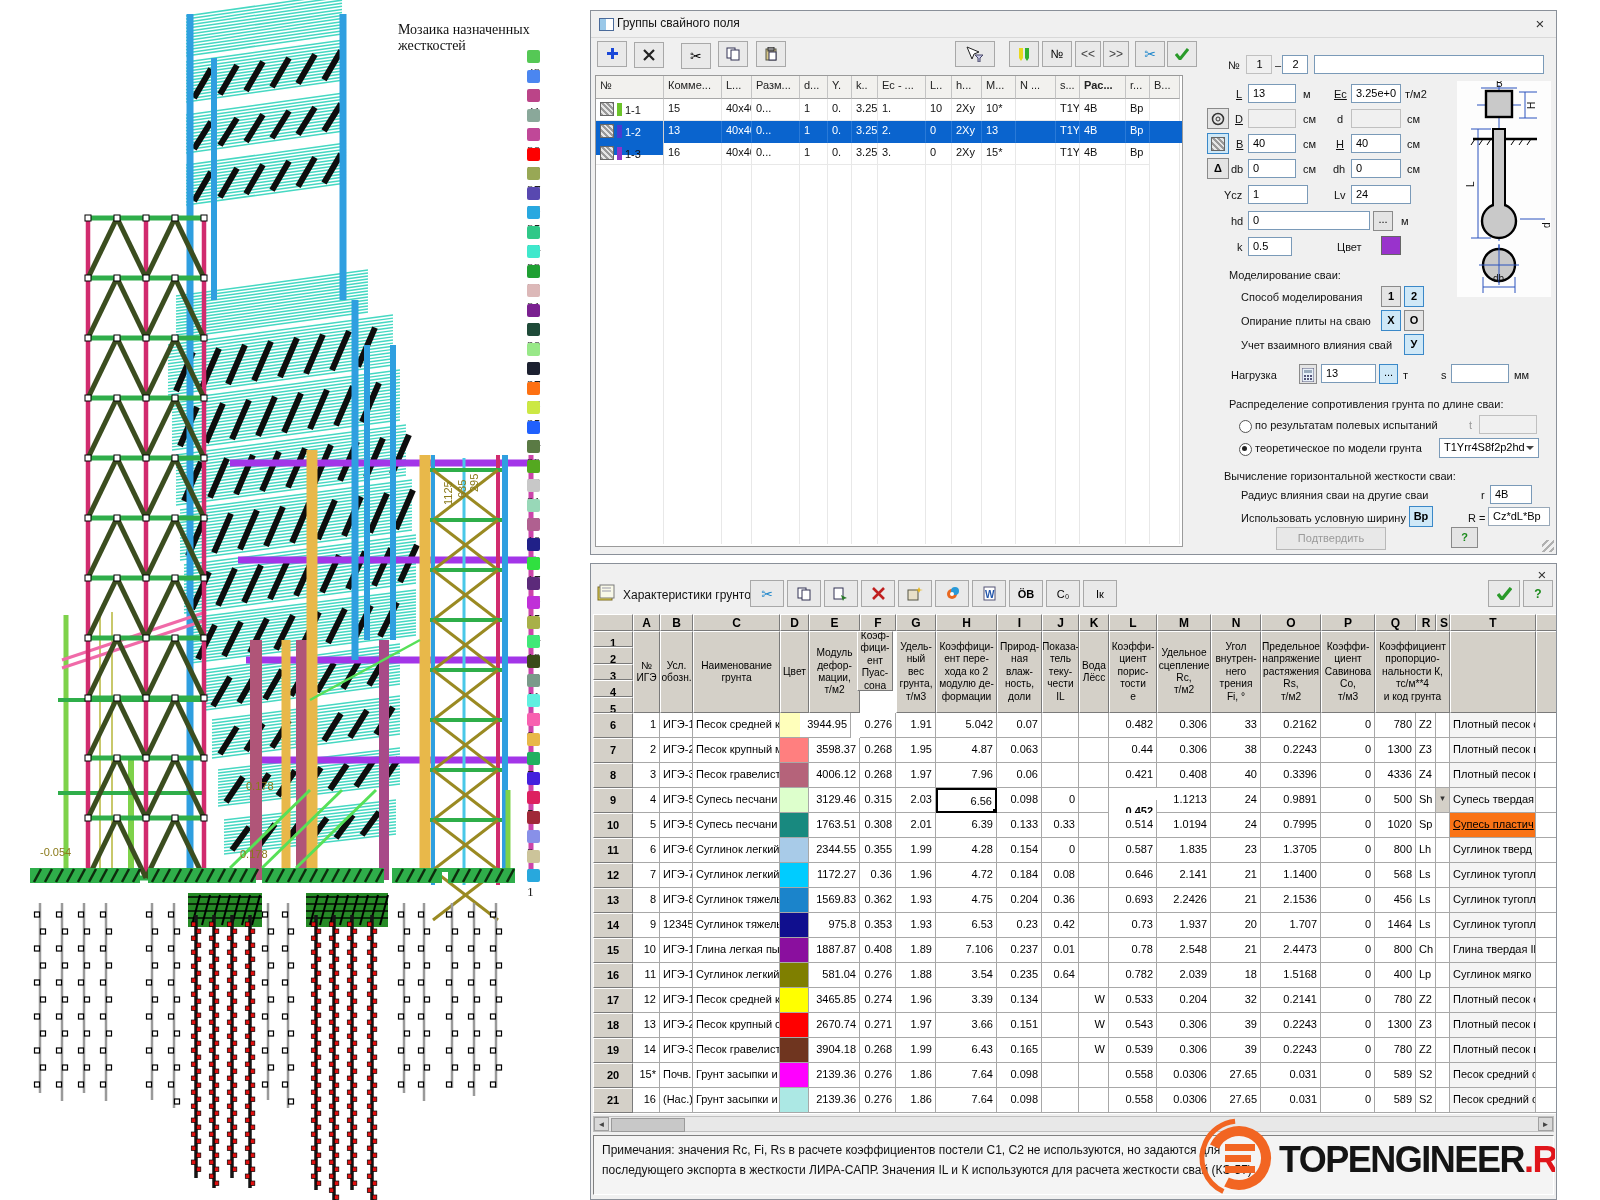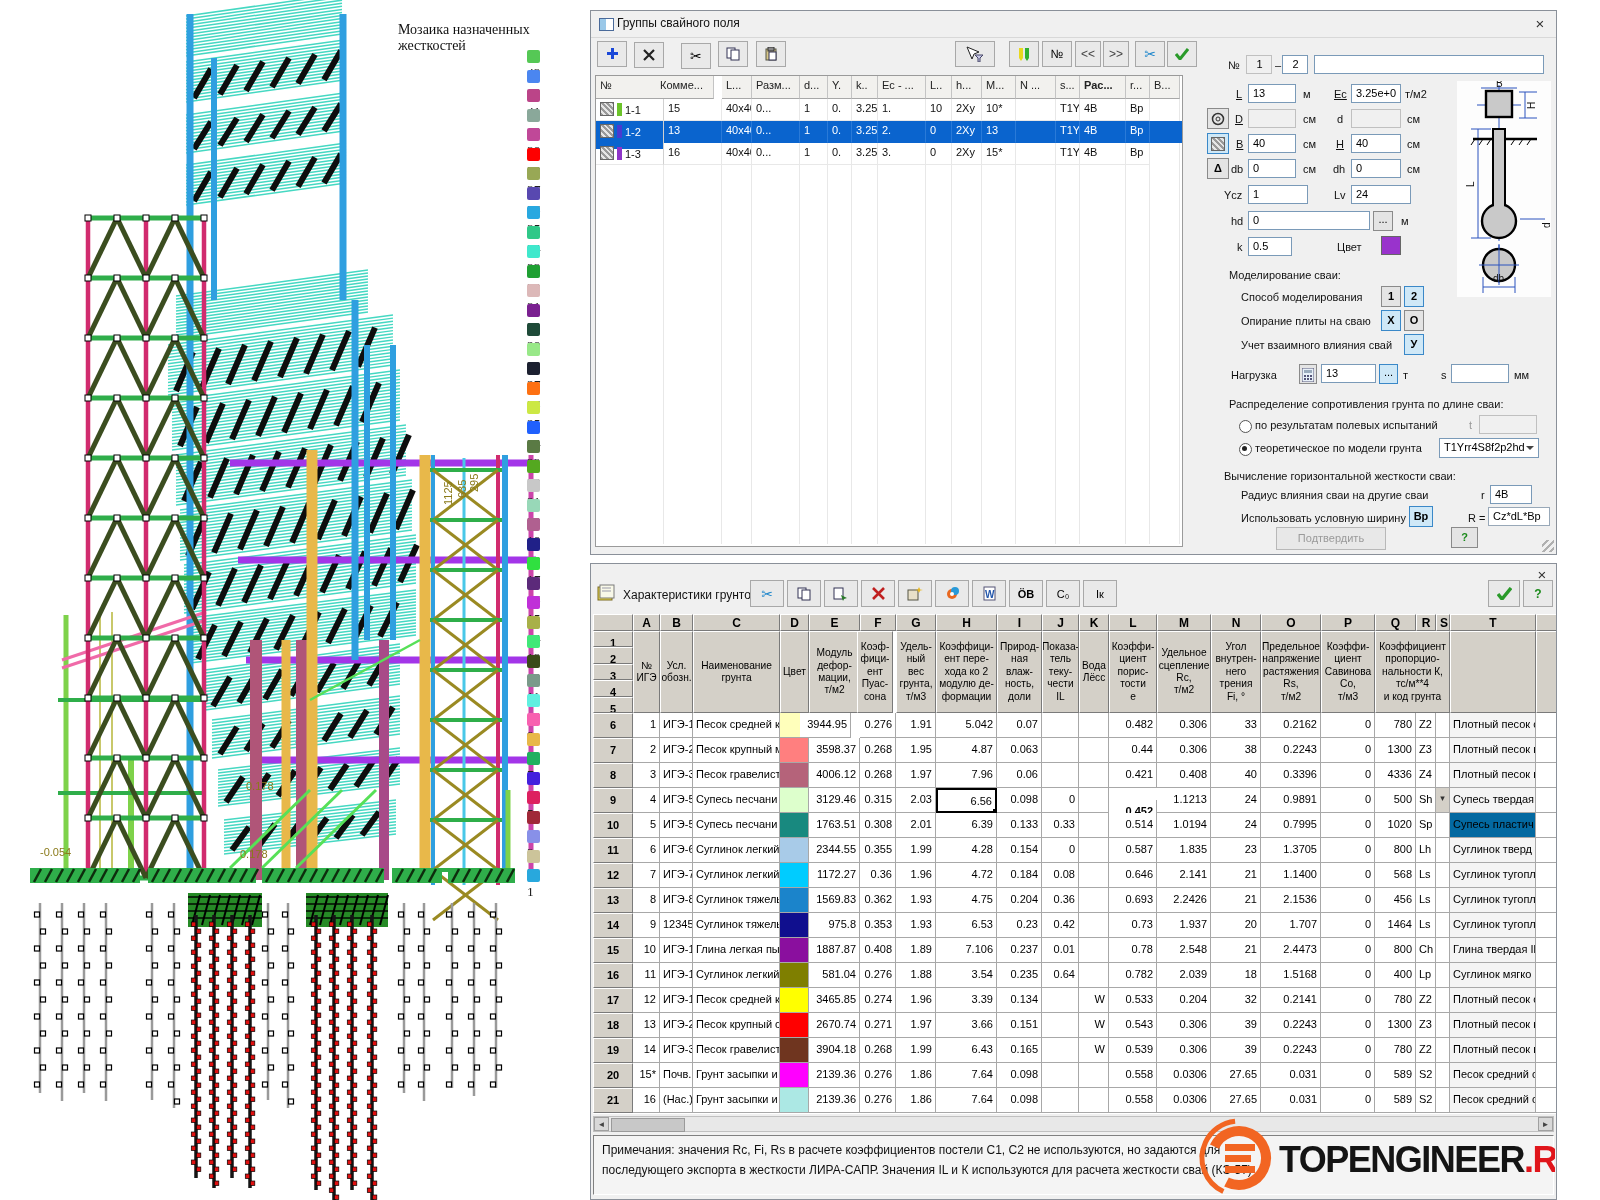--- a/index.html
+++ b/index.html
@@ -1210,21 +1210,21 @@
         <div class="colline" style="left: 329px; top: 23px; height: 445px;"></div>
         <div class="colline" style="left: 355px; top: 23px; height: 445px;"></div>
         <div class="colline" style="left: 385px; top: 23px; height: 445px;"></div>
         <div class="colline" style="left: 419px; top: 23px; height: 445px;"></div>
         <div class="colline" style="left: 459px; top: 23px; height: 445px;"></div>
         <div class="colline" style="left: 483px; top: 23px; height: 445px;"></div>
         <div class="colline" style="left: 529px; top: 23px; height: 445px;"></div>
         <div class="colline" style="left: 553px; top: 23px; height: 445px;"></div>
         <div class="colline" style="left: 583px; top: 23px; height: 445px;"></div>
         <div class="pc phead" style="left: 0px; top: 0px; width: 68px;">№</div>
-        <div class="pc phead" style="left: 60px; top: 0px; width: 58px;">Комме...</div>
+        <div class="pc phead" style="left: 68px; top: 0px; width: 58px;">Комме...</div>
         <div class="pc phead" style="left: 126px; top: 0px; width: 30px;">L...</div>
         <div class="pc phead" style="left: 156px; top: 0px; width: 48px;">Разм...</div>
         <div class="pc phead" style="left: 204px; top: 0px; width: 28px;">d...</div>
         <div class="pc phead" style="left: 232px; top: 0px; width: 24px;">Y.</div>
         <div class="pc phead" style="left: 256px; top: 0px; width: 26px;">k..</div>
         <div class="pc phead" style="left: 282px; top: 0px; width: 48px;">Ec - ...</div>
         <div class="pc phead" style="left: 330px; top: 0px; width: 26px;">L..</div>
         <div class="pc phead" style="left: 356px; top: 0px; width: 30px;">h...</div>
         <div class="pc phead" style="left: 386px; top: 0px; width: 34px;">M...</div>
         <div class="pc phead" style="left: 420px; top: 0px; width: 40px;">N ...</div>
@@ -1242,21 +1242,21 @@
         <div class="pc" style="left: 282px; top: 23px; width: 48px; height: 22px; border-bottom-color: rgb(232, 232, 232); border-right-color: rgb(232, 232, 232);">1.</div>
         <div class="pc" style="left: 330px; top: 23px; width: 26px; height: 22px; border-bottom-color: rgb(232, 232, 232); border-right-color: rgb(232, 232, 232);">10</div>
         <div class="pc" style="left: 356px; top: 23px; width: 30px; height: 22px; border-bottom-color: rgb(232, 232, 232); border-right-color: rgb(232, 232, 232);">2Xy</div>
         <div class="pc" style="left: 386px; top: 23px; width: 34px; height: 22px; border-bottom-color: rgb(232, 232, 232); border-right-color: rgb(232, 232, 232);">10*</div>
         <div class="pc" style="left: 420px; top: 23px; width: 40px; height: 22px; border-bottom-color: rgb(232, 232, 232); border-right-color: rgb(232, 232, 232);"></div>
         <div class="pc" style="left: 460px; top: 23px; width: 24px; height: 22px; border-bottom-color: rgb(232, 232, 232); border-right-color: rgb(232, 232, 232);">T1Yr...</div>
         <div class="pc" style="left: 484px; top: 23px; width: 46px; height: 22px; border-bottom-color: rgb(232, 232, 232); border-right-color: rgb(232, 232, 232);">4B</div>
         <div class="pc" style="left: 530px; top: 23px; width: 24px; height: 22px; border-bottom-color: rgb(232, 232, 232); border-right-color: rgb(232, 232, 232);">Bp</div>
         <div></div>
         <div class="abs" style="left: 0px; top: 45px; width: 588px; height: 22px; background: rgb(10, 100, 206);"></div>
-        <div class="pc prow-sel" style="left: 0px; top: 45px; width: 68px; height: 28px; border-bottom-color: rgb(10, 100, 206);"><span class="hatch"></span><span class="cbar" style="background:#4a3ad0"></span><span>1-2</span></div>
+        <div class="pc prow-sel" style="left: 0px; top: 45px; width: 68px; height: 34px; border-bottom-color: rgb(10, 100, 206);"><span class="hatch"></span><span class="cbar" style="background:#4a3ad0"></span><span>1-2</span></div>
         <div class="pc prow-sel" style="left: 68px; top: 45px; width: 58px; height: 22px; border-bottom-color: rgb(10, 100, 206); border-right-color: rgb(42, 122, 216);">13</div>
         <div class="pc prow-sel" style="left: 126px; top: 45px; width: 30px; height: 22px; border-bottom-color: rgb(10, 100, 206); border-right-color: rgb(42, 122, 216);">40x40</div>
         <div class="pc prow-sel" style="left: 156px; top: 45px; width: 48px; height: 22px; border-bottom-color: rgb(10, 100, 206); border-right-color: rgb(42, 122, 216);">0...</div>
         <div class="pc prow-sel" style="left: 204px; top: 45px; width: 28px; height: 22px; border-bottom-color: rgb(10, 100, 206); border-right-color: rgb(42, 122, 216);">1</div>
         <div class="pc prow-sel" style="left: 232px; top: 45px; width: 24px; height: 22px; border-bottom-color: rgb(10, 100, 206); border-right-color: rgb(42, 122, 216);">0.</div>
         <div class="pc prow-sel" style="left: 256px; top: 45px; width: 26px; height: 22px; border-bottom-color: rgb(10, 100, 206); border-right-color: rgb(42, 122, 216);">3.25...</div>
         <div class="pc prow-sel" style="left: 282px; top: 45px; width: 48px; height: 22px; border-bottom-color: rgb(10, 100, 206); border-right-color: rgb(42, 122, 216);">2.</div>
         <div class="pc prow-sel" style="left: 330px; top: 45px; width: 26px; height: 22px; border-bottom-color: rgb(10, 100, 206); border-right-color: rgb(42, 122, 216);">0</div>
         <div class="pc prow-sel" style="left: 356px; top: 45px; width: 30px; height: 22px; border-bottom-color: rgb(10, 100, 206); border-right-color: rgb(42, 122, 216);">2Xy</div>
         <div class="pc prow-sel" style="left: 386px; top: 45px; width: 34px; height: 22px; border-bottom-color: rgb(10, 100, 206); border-right-color: rgb(42, 122, 216);">13</div>
@@ -1527,21 +1527,21 @@
 ИГЭ</div>
         <div class="c hd htx" style="left: 67px; top: 17px; width: 33px; height: 82px;">Усл.
 обозн.</div>
         <div class="c hd htx" style="left: 100px; top: 17px; width: 87px; height: 82px;">Наименование
 грунта</div>
         <div class="c hd htx" style="left: 187px; top: 17px; width: 29px; height: 82px;">Цвет</div>
         <div class="c hd htx" style="left: 216px; top: 17px; width: 51px; height: 82px;">Модуль
 дефор-
 мации,
 т/м2</div>
-        <div class="c hd htx" style="left: 264px; top: 17px; width: 36px; height: 82px;">Коэф-
+        <div class="c hd htx" style="left: 264px; top: 17px; width: 36px; height: 60px;">Коэф-
 фици-
 ент
 Пуас-
 сона</div>
         <div class="c hd htx" style="left: 303px; top: 17px; width: 40px; height: 82px;">Удель-
 ный
 вес
 грунта,
 т/м3</div>
         <div class="c hd htx" style="left: 343px; top: 17px; width: 61px; height: 82px;">Коэффици-
@@ -1694,21 +1694,21 @@
         <div class="c num" style="left: 449px; top: 199px; width: 37px; height: 25px;">0.33</div>
         <div class="c num" style="left: 486px; top: 199px; width: 30px; height: 25px;"></div>
         <div class="c num" style="left: 516px; top: 199px; width: 48px; height: 25px;">0.514</div>
         <div class="c num" style="left: 564px; top: 199px; width: 54px; height: 25px;">1.0194</div>
         <div class="c num" style="left: 618px; top: 199px; width: 50px; height: 25px;">24</div>
         <div class="c num" style="left: 668px; top: 199px; width: 60px; height: 25px;">0.7995</div>
         <div class="c num" style="left: 728px; top: 199px; width: 54px; height: 25px;">0</div>
         <div class="c num" style="left: 782px; top: 199px; width: 41px; height: 25px;">1020</div>
         <div class="c " style="left: 823px; top: 199px; width: 20px; height: 25px;">Sp</div>
         <div class="c ctr" style="left: 843px; top: 199px; width: 14px; height: 25px;"></div>
-        <div class="c" style="left: 857px; top: 199px; width: 86px; height: 25px; background: #0369a1;">Супесь пластич</div>
+        <div class="c" style="left: 857px; top: 199px; width: 86px; height: 25px; background: #f97316; text-decoration: underline;">Супесь пластич</div>
         <div class="c" style="left: 943px; top: 199px; width: 22px; height: 25px;"></div>
         <div class="c hd ctr" style="left: 0px; top: 224px; width: 40px; height: 25px; font-weight: bold;">11</div>
         <div class="c num" style="left: 40px; top: 224px; width: 27px; height: 25px;">6</div>
         <div class="c" style="left: 67px; top: 224px; width: 33px; height: 25px;">ИГЭ-6</div>
         <div class="c" style="left: 100px; top: 224px; width: 87px; height: 25px;">Суглинок легкий</div>
         <div class="c" style="left: 187px; top: 224px; width: 29px; height: 25px; background: rgb(168, 203, 232);"></div>
         <div class="c num" style="left: 216px; top: 224px; width: 51px; height: 25px;">2344.55</div>
         <div class="c num" style="left: 267px; top: 224px; width: 36px; height: 25px;">0.355</div>
         <div class="c num" style="left: 303px; top: 224px; width: 40px; height: 25px;">1.99</div>
         <div class="c num" style="left: 343px; top: 224px; width: 61px; height: 25px;">4.28</div>

